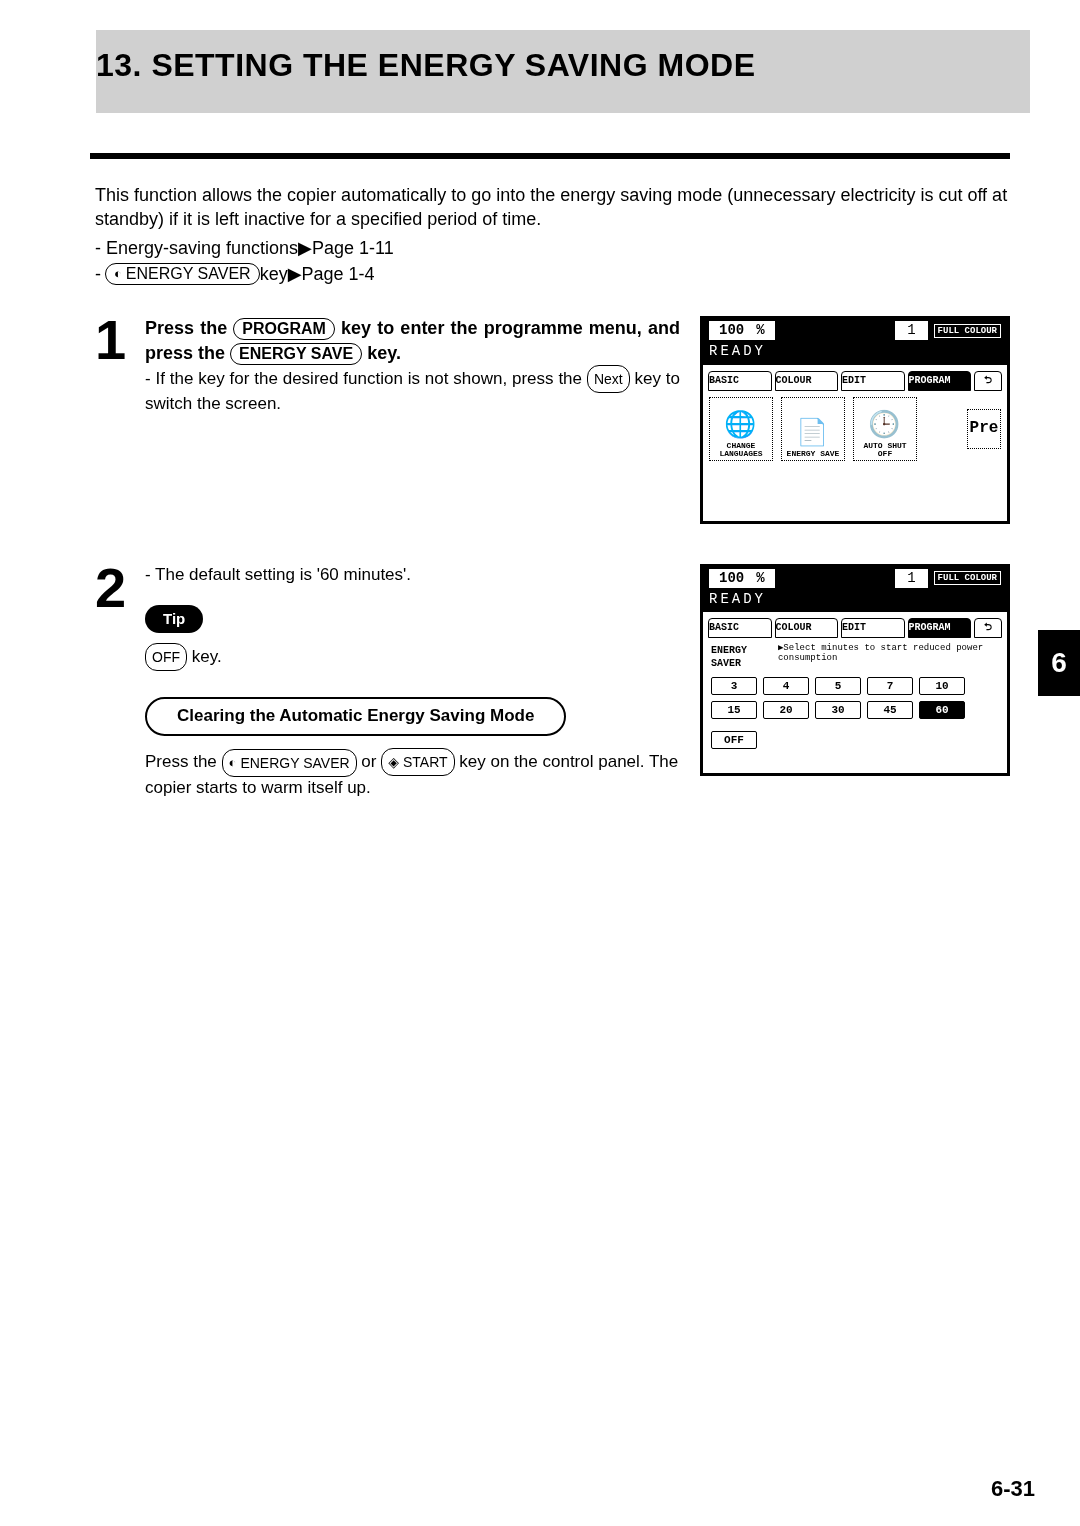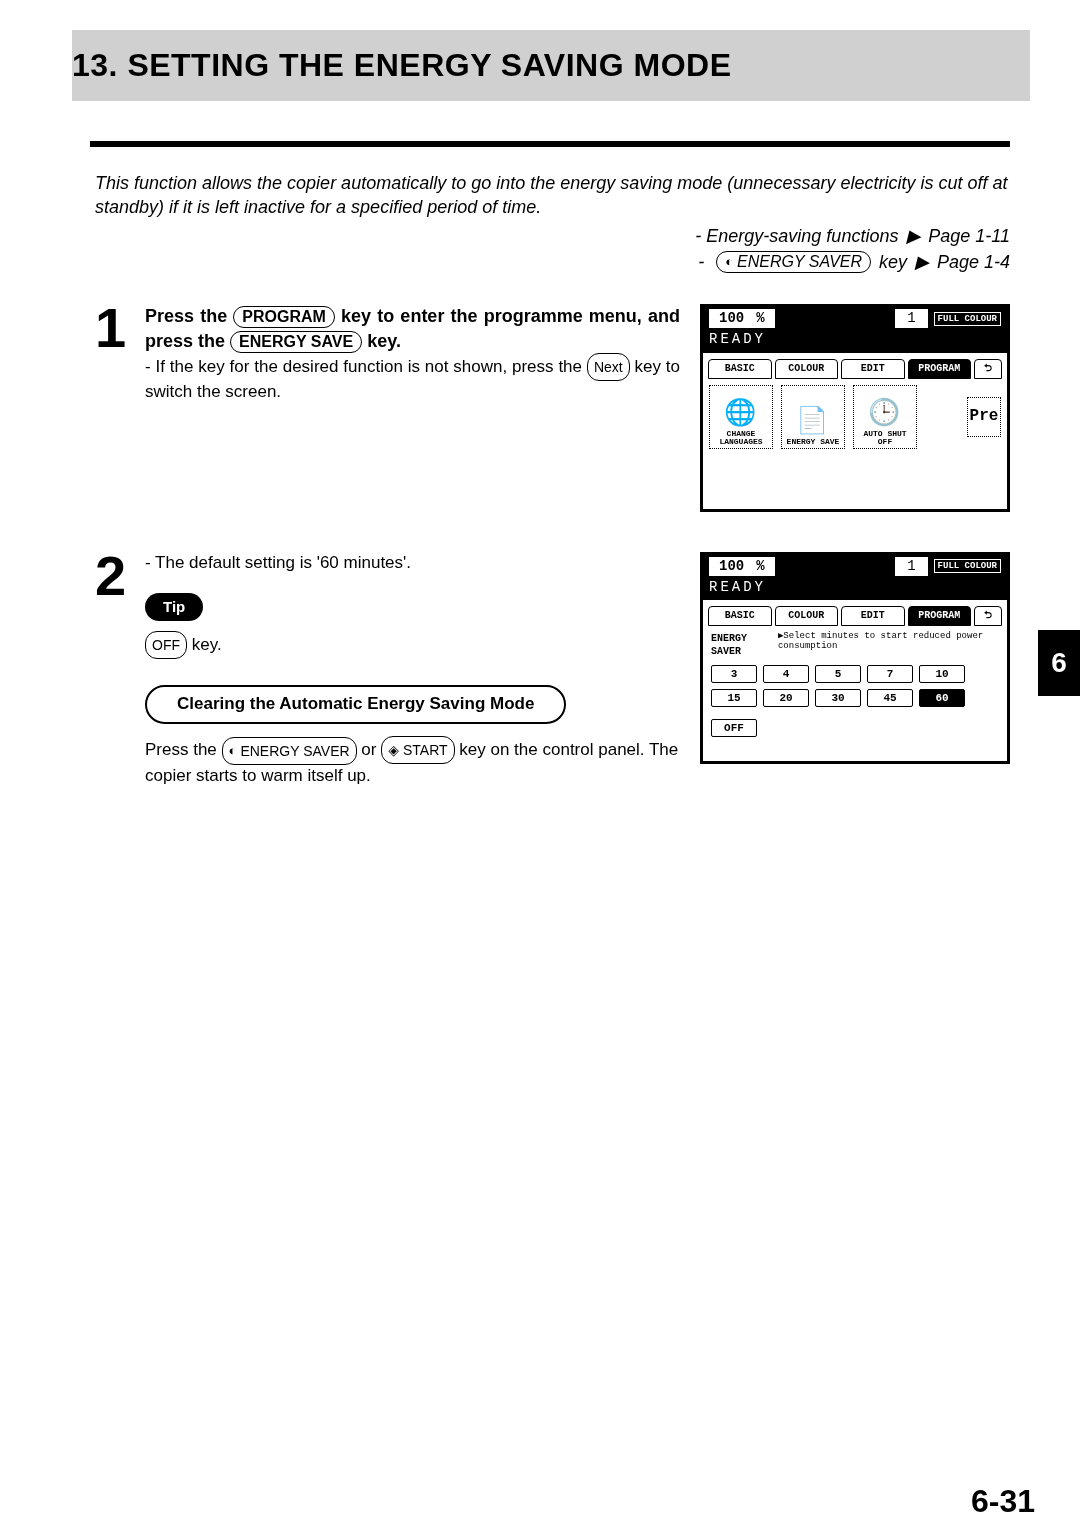--- a/index.html
+++ b/index.html
@@ -7,40 +7,39 @@
     font-family: Arial, Helvetica, sans-serif;
     background: #fff;
     width: 1080px;
     height: 1526px;
     position: relative;
     font-size: 18px;
     line-height: 1.35;
   }
   .header-band {
     background: #d0d0d0;
-    margin: 30px 50px 0 72px;
-    padding: 14px 0 14px 0;
+    margin: 30px 50px 0 96px;
+    padding: 14px 0 26px 0;
   }
   .chapter-title {
     font-size: 32px;
     font-weight: 900;
     letter-spacing: 0.5px;
   }
   .thick-rule {
     border: none;
     border-top: 6px solid #000;
     margin: 40px 70px 24px 90px;
   }
   .intro {
     margin: 0 70px 0 95px;
     font-size: 18px;
-    font-style: italic;
   }
   .intro p { margin-bottom: 4px; }
-  .ref-line { display: flex; align-items: center; gap: 8px; margin-top: 2px; justify-content: flex-end; }
+  .ref-line { display: flex; align-items: center; margin-top: 2px; }
   .ref-line .dash { margin-right: 4px; }
   .arrow-icon {
     display: inline-block;
     font-size: 18px;
     vertical-align: middle;
   }
   .oval-key {
     display: inline-flex;
     align-items: center;
     gap: 4px;
@@ -126,23 +125,23 @@
     background: #000;
     color: #fff;
     font-size: 28px;
     font-weight: 700;
     display: flex;
     align-items: center;
     justify-content: center;
   }
   .page-num {
     position: absolute;
-    bottom: 3px;
+    bottom: 22px;
     right: 45px;
-    font-size: 32px;
+    font-size: 22px;
     font-weight: 900;
   }
   
   .panel {
     width: 310px;
     border: 3px solid #000;
     background: #fff;
     flex: 0 0 310px;
     font-family: "Courier New", monospace;
   }
@@ -182,21 +181,21 @@
   .panel-tabs {
     display: flex;
     gap: 3px;
     padding: 6px 5px 0 5px;
   }
   .panel-tabs .tab {
     border: 1.5px solid #000;
     font-size: 10px;
     font-weight: 700;
     padding: 2px 0;
-    text-align: center;
+    text-align: left;
     flex: 1;
     border-top-left-radius: 4px;
     border-top-right-radius: 4px;
     background: #fff;
   }
   .panel-tabs .tab.active {
     background: #000; color: #fff;
   }
   .panel-tabs .tab.icon-tab {
     flex: 0 0 28px;

